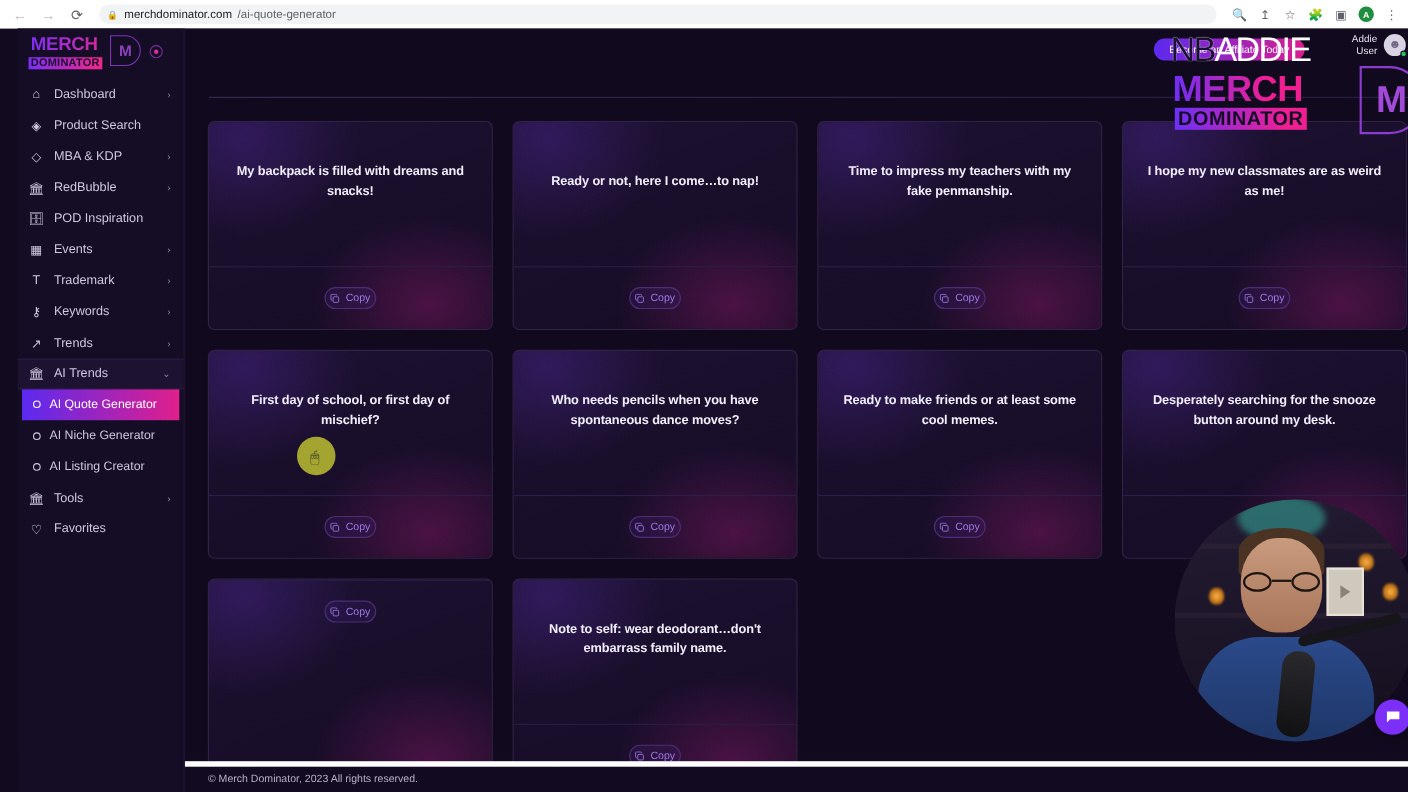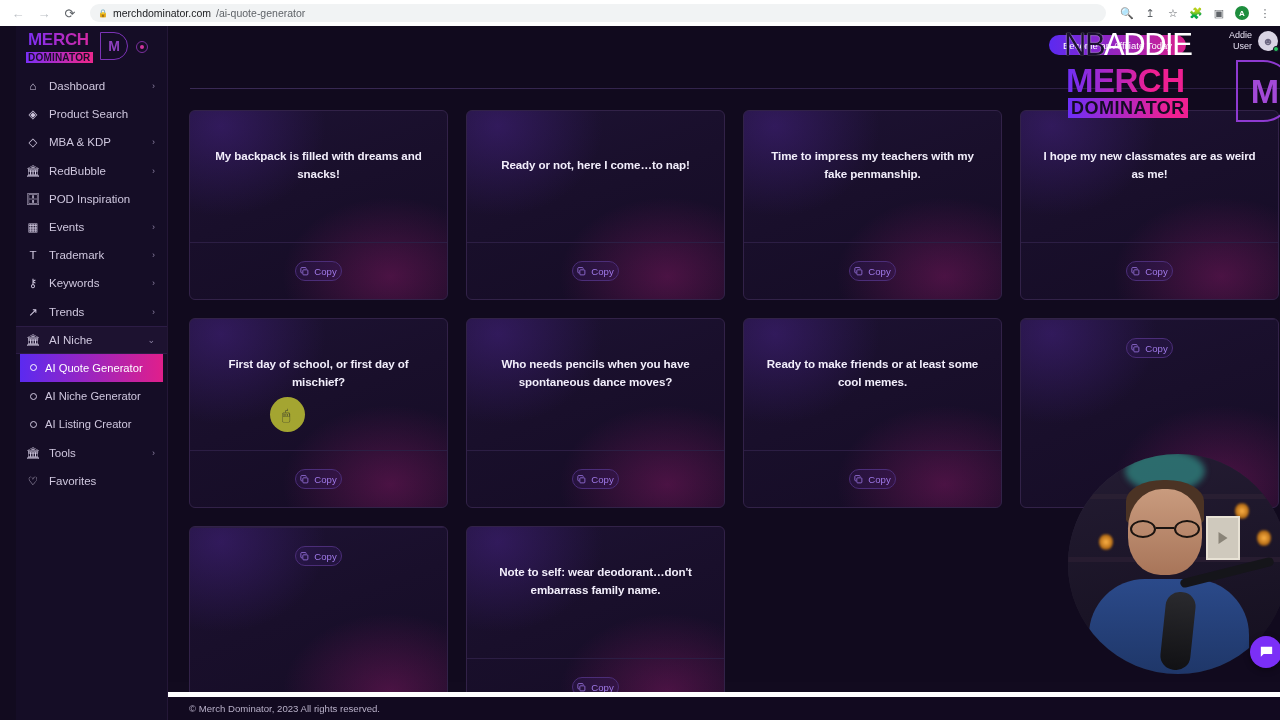--- a/index.html
+++ b/index.html
@@ -324,21 +324,21 @@
         <span class="chev">›</span>
       </div>
       <div class="nav-item">
         <span class="ic">↗</span>
         <span class="lbl">Trends</span>
         <span class="chev">›</span>
       </div>
 
       <div class="nav-item expanded">
         <span class="ic">🏛</span>
-        <span class="lbl">AI Niche</span>
+        <span class="lbl">AI Trends</span>
         <span class="chev">⌄</span>
       </div>
 
       <div class="sub-item active">
         <span class="dot"></span>
         <span>AI Quote Generator</span>
       </div>
       <div class="sub-item">
         <span class="dot"></span>
         <span>AI Niche Generator</span>
@@ -483,20 +483,23 @@
                 <svg width="9" height="9" viewBox="0 0 16 16" fill="none" stroke="#9f79e8" stroke-width="1.4">
                   <rect x="5" y="5" width="9" height="9" rx="1.5"></rect>
                   <path d="M11 3.2V2.6A1.6 1.6 0 0 0 9.4 1H3.1A1.6 1.6 0 0 0 1.5 2.6v6.3A1.6 1.6 0 0 0 3.1 10.5h.6"></path>
                 </svg>
               </span>
               <span>Copy</span>
             </div>
           </div>
         </div>
         <div class="quote-card">
+          <div class="quote-body">
+            <div class="quote-text">Desperately searching for the snooze button around my desk.</div>
+          </div>
           <div class="quote-footer">
             <div class="copy-btn">
               <span class="ic">
                 <svg width="9" height="9" viewBox="0 0 16 16" fill="none" stroke="#9f79e8" stroke-width="1.4">
                   <rect x="5" y="5" width="9" height="9" rx="1.5"></rect>
                   <path d="M11 3.2V2.6A1.6 1.6 0 0 0 9.4 1H3.1A1.6 1.6 0 0 0 1.5 2.6v6.3A1.6 1.6 0 0 0 3.1 10.5h.6"></path>
                 </svg>
               </span>
               <span>Copy</span>
             </div>

